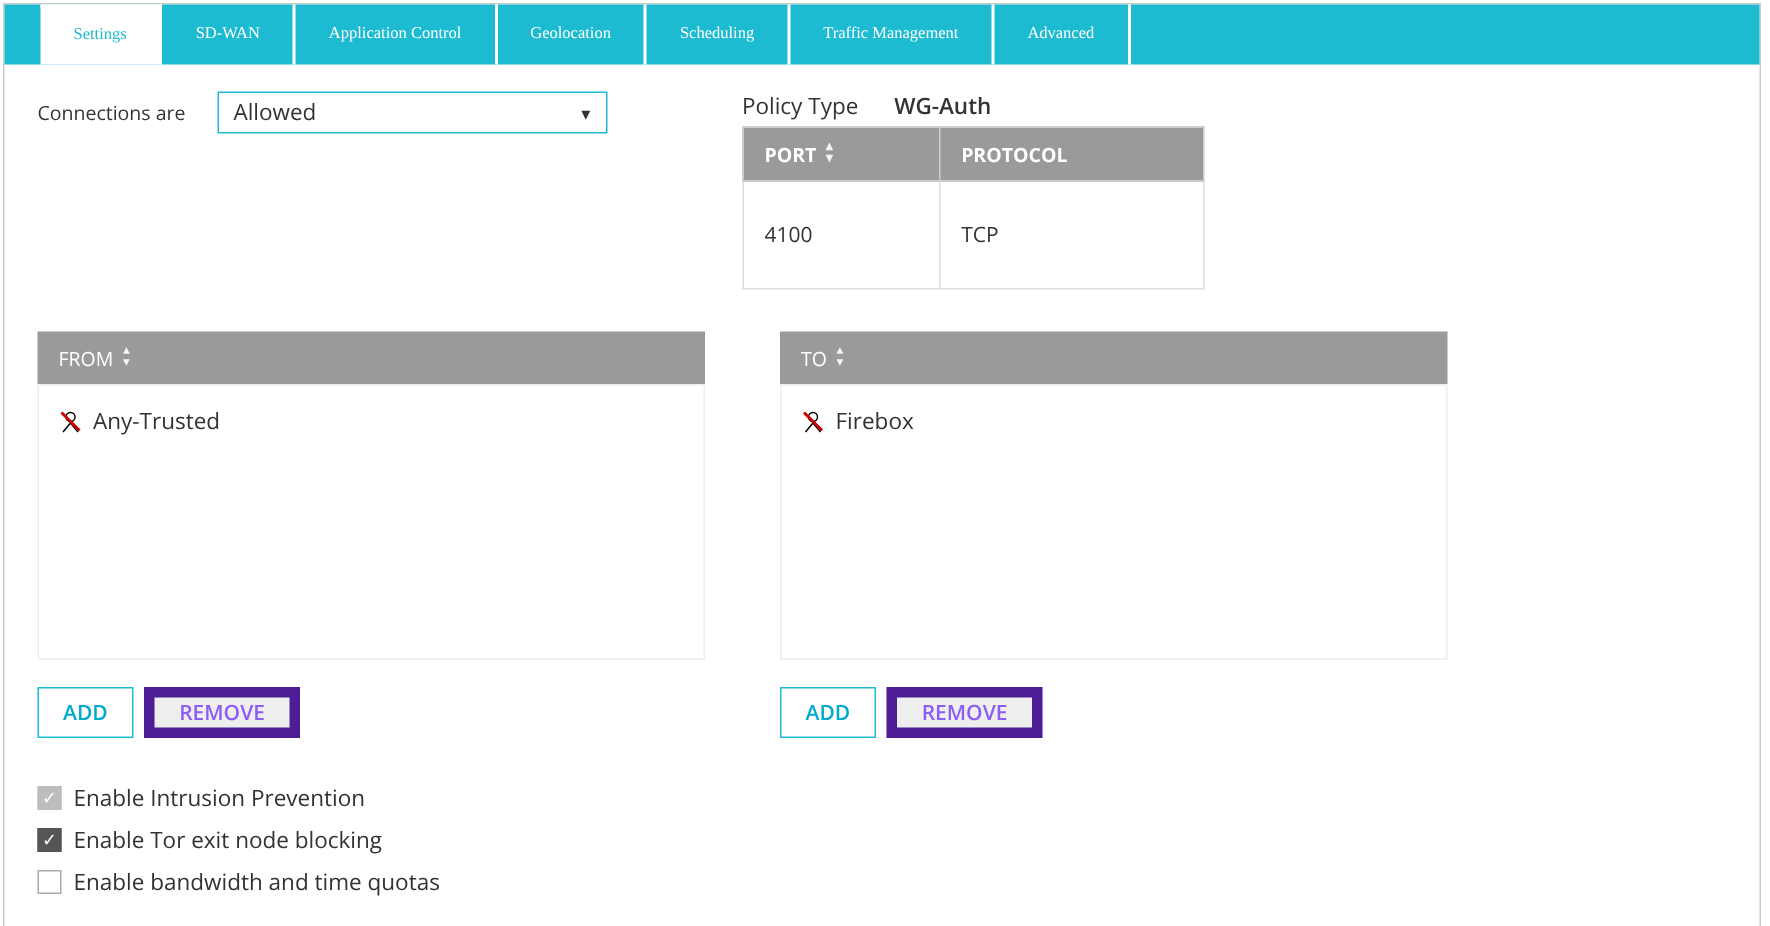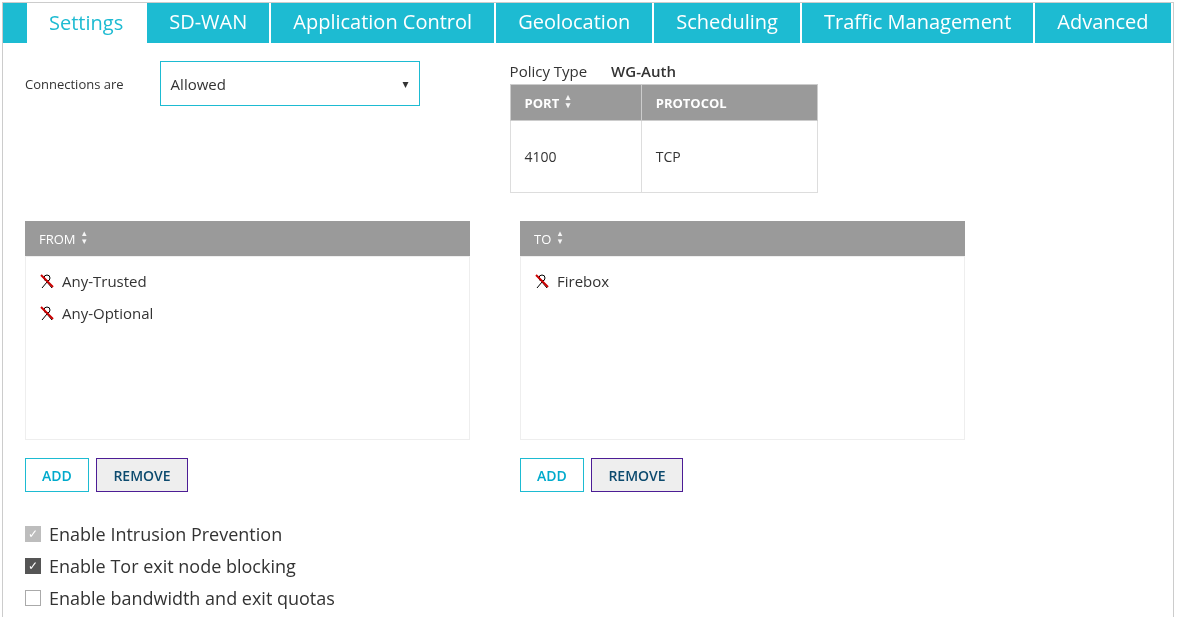--- a/index.html
+++ b/index.html
@@ -20,51 +20,52 @@
   
   .tabbar {
     display: flex;
     height: 40px;
     background: #1dbbd2;
   }
   .tab {
     padding: 0 22px;
     line-height: 38px;
     color: #fff;
-    font-size: 20px;
+    font-size: 11px;
     border-right: 2px solid #fff;
     cursor: pointer;
+    font-family: Liberation Serif, serif;
   }
   .tab.active {
     background: #fff;
     color: #1dbbd2;
     border-top: 2px solid #fff;
     margin-left: 24px;
     line-height: 36px;
   }
   .tab.active + .tab { }
   .tabspacer { flex: 1; }
 
   .content { padding: 18px 22px 20px 22px; }
 
   .row { display: flex; align-items: flex-start; }
 
   .label { font-size: 13px; color: #333; }
   .select-box {
     width: 260px;
-    height: 45px;
+    height: 28px;
     border: 1px solid #1dbbd2;
     padding: 6px 10px;
     font-size: 15px;
     color: #333;
     display: flex;
     justify-content: space-between;
     align-items: center;
     cursor: pointer;
-    margin-left: 36px;
+    margin-left: 21px;
   }
   .chevron { font-size: 12px; color: #333; }
 
   .policy-line { font-size: 15px; margin-bottom: 3px; }
   .policy-line .val { font-weight: 600; margin-left: 20px; }
 
   table.port-table {
     border-collapse: collapse;
     width: 308px;
     border-radius: 12px;
@@ -117,33 +118,33 @@
     align-items: center;
     border: 1px solid transparent;
   }
   .btn.add {
     background: #fff;
     color: #00aacc;
     border: 1px solid #1dbbd2;
   }
   .btn.remove {
     background: #eee;
-    color: #0c4a6e;
-    border: 1px solid #4c1d95;
+    color: #8b5cf6;
+    border: 7px solid #4c1d95;
     margin-left: 4px;
   }
   .btn-row { margin-top: 18px; }
 
   .lower { margin-top: 26px; }
   .check-row {
     display: flex;
     align-items: center;
     gap: 8px;
     padding: 4px 0;
-    font-size: 18px;
+    font-size: 15px;
   }
   .chk {
     width: 16px; height: 16px;
     border: 1px solid #aaa;
     background: #fff;
     display: inline-flex;
     align-items: center;
     justify-content: center;
     font-size: 12px;
     color: #fff;
@@ -232,28 +233,20 @@
         <div class="panel">
           <div class="panel-body">
             <div class="item-row">
               <svg width="18" height="18">
                   <circle cx="9" cy="6" r="3" fill="none" stroke="#000"></circle>
                   <path d="M4 16 L9 10 L14 16" fill="none" stroke="#000"></path>
                   <line x1="3" y1="3" x2="15" y2="15" stroke="#c00" stroke-width="2"></line>
                 </svg>
               <span>Any-Trusted</span>
             </div>
-            <div class="item-row">
-              <svg width="18" height="18">
-                  <circle cx="9" cy="6" r="3" fill="none" stroke="#000"></circle>
-                  <path d="M4 16 L9 10 L14 16" fill="none" stroke="#000"></path>
-                  <line x1="3" y1="3" x2="15" y2="15" stroke="#c00" stroke-width="2"></line>
-                </svg>
-              <span>Any-Optional</span>
-            </div>
           </div>
         </div>
         <div class="btn-row">
           <span class="btn add">ADD</span>
           <span class="btn remove">REMOVE</span>
         </div>
       </div>
 
       <div>
         <div class="panel-head">
@@ -283,21 +276,21 @@
       <div class="check-row">
         <span class="chk disabled-checked"></span>
         <span>Enable Intrusion Prevention</span>
       </div>
       <div class="check-row">
         <span class="chk checked"></span>
         <span>Enable Tor exit node blocking</span>
       </div>
       <div class="check-row">
         <span class="chk unchecked"></span>
-        <span>Enable bandwidth and exit quotas</span>
+        <span>Enable bandwidth and time quotas</span>
       </div>
 
       <div style="height:18px;"></div>
 
       <div class="check-row">
         
         
       </div>
 
     </div>

